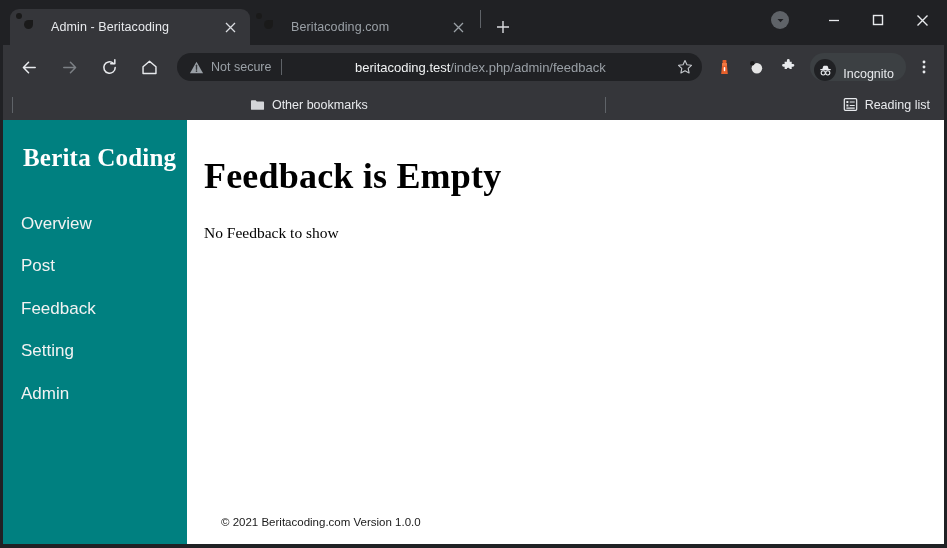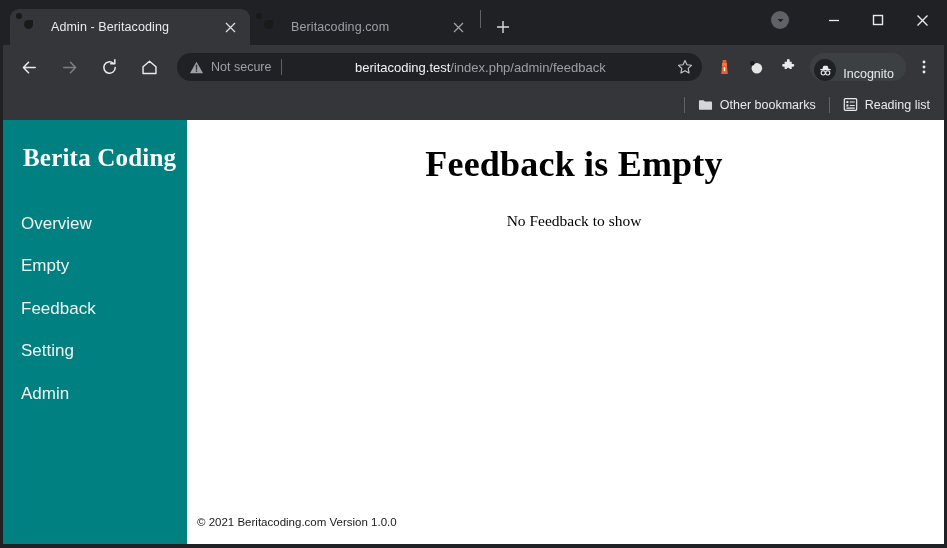--- a/index.html
+++ b/index.html
@@ -243,21 +243,21 @@
     flex: 0 0 auto;
     margin-left: 2px;
   }
 
   
   .bookmarks-bar {
     height: 31px;
     background: #35363a;
     display: flex;
     align-items: center;
-    justify-content: flex-end;
+    justify-content: space-between;
     padding-right: 10px;
     flex: 0 0 auto;
   }
   .bm-sep {
     width: 1px; height: 16px;
     background: #5f6368;
     margin: 0 9px;
   }
   .bm-item {
     display: flex;
@@ -305,45 +305,44 @@
     font-size: 17px;
     padding: 11px 0 11px 18px;
     text-decoration: none;
     display: block;
     line-height: 1.2;
   }
 
   .content {
     flex: 1 1 auto;
     background: #ffffff;
-    padding: 24px 0 0 17px;
+    padding: 36px 0 0 17px;
     display: flex;
     flex-direction: column;
     position: relative;
     font-family: "Liberation Serif", serif;
-    text-align: center;
   }
   .page-heading {
     font-family: "Liberation Serif", serif;
     font-size: 36px;
     font-weight: bold;
     color: #000000;
     line-height: 1.15;
     margin-bottom: 27px;
     letter-spacing: 0.2px;
   }
   .page-text {
     font-family: "Liberation Serif", serif;
     font-size: 15.5px;
     color: #000000;
   }
   .footer-note {
     position: absolute;
     bottom: 16px;
-    left: 10px;
+    left: 34px;
     font-family: "Liberation Sans", sans-serif;
     font-size: 11.5px;
     color: #1a1a1a;
     white-space: nowrap;
   }
 </style>
 </head>
 <body>
 
 <div class="browser-window">
@@ -519,21 +518,21 @@
       <span class="bm-label">Reading list</span>
     </div>
   </div>
 
   <div class="viewport">
 
     <div class="sidebar">
       <div class="brand">Berita Coding</div>
       <nav class="nav-list">
         <a class="nav-link" href="#">Overview</a>
-        <a class="nav-link" href="#">Empty</a>
+        <a class="nav-link" href="#">Post</a>
         <a class="nav-link" href="#">Feedback</a>
         <a class="nav-link" href="#">Setting</a>
         <a class="nav-link" href="#">Admin</a>
       </nav>
     </div>
 
     <div class="content">
       <h1 class="page-heading">Feedback is Empty</h1>
       <p class="page-text">No Feedback to show</p>
       <div class="footer-note">© 2021 Beritacoding.com Version 1.0.0</div>

